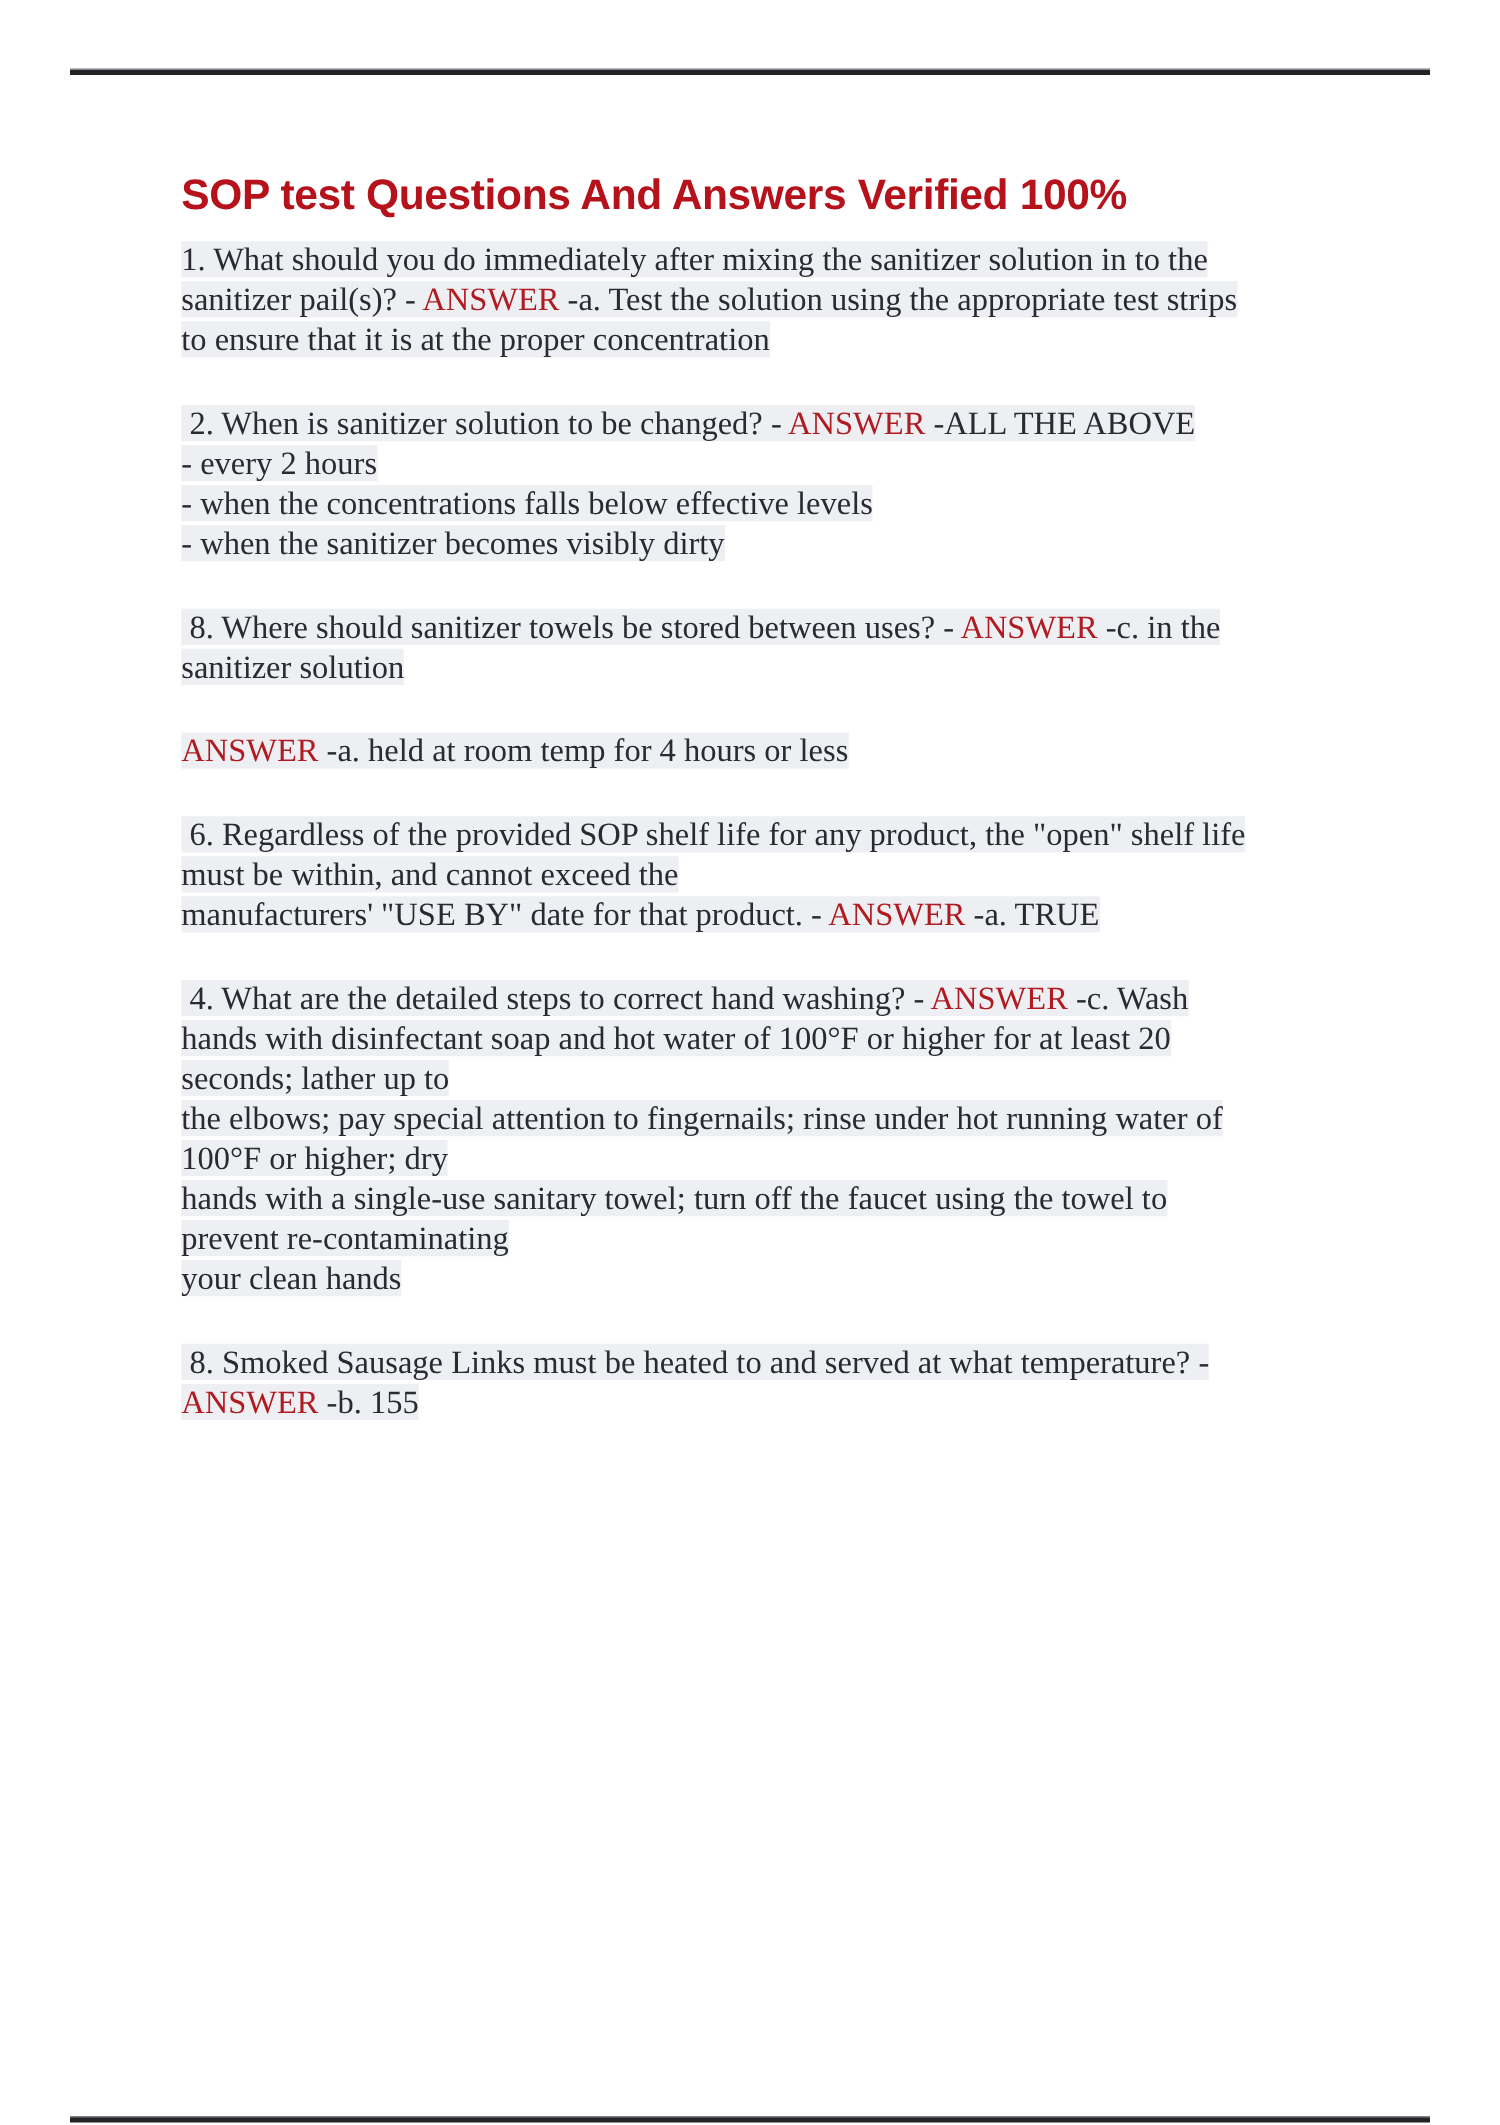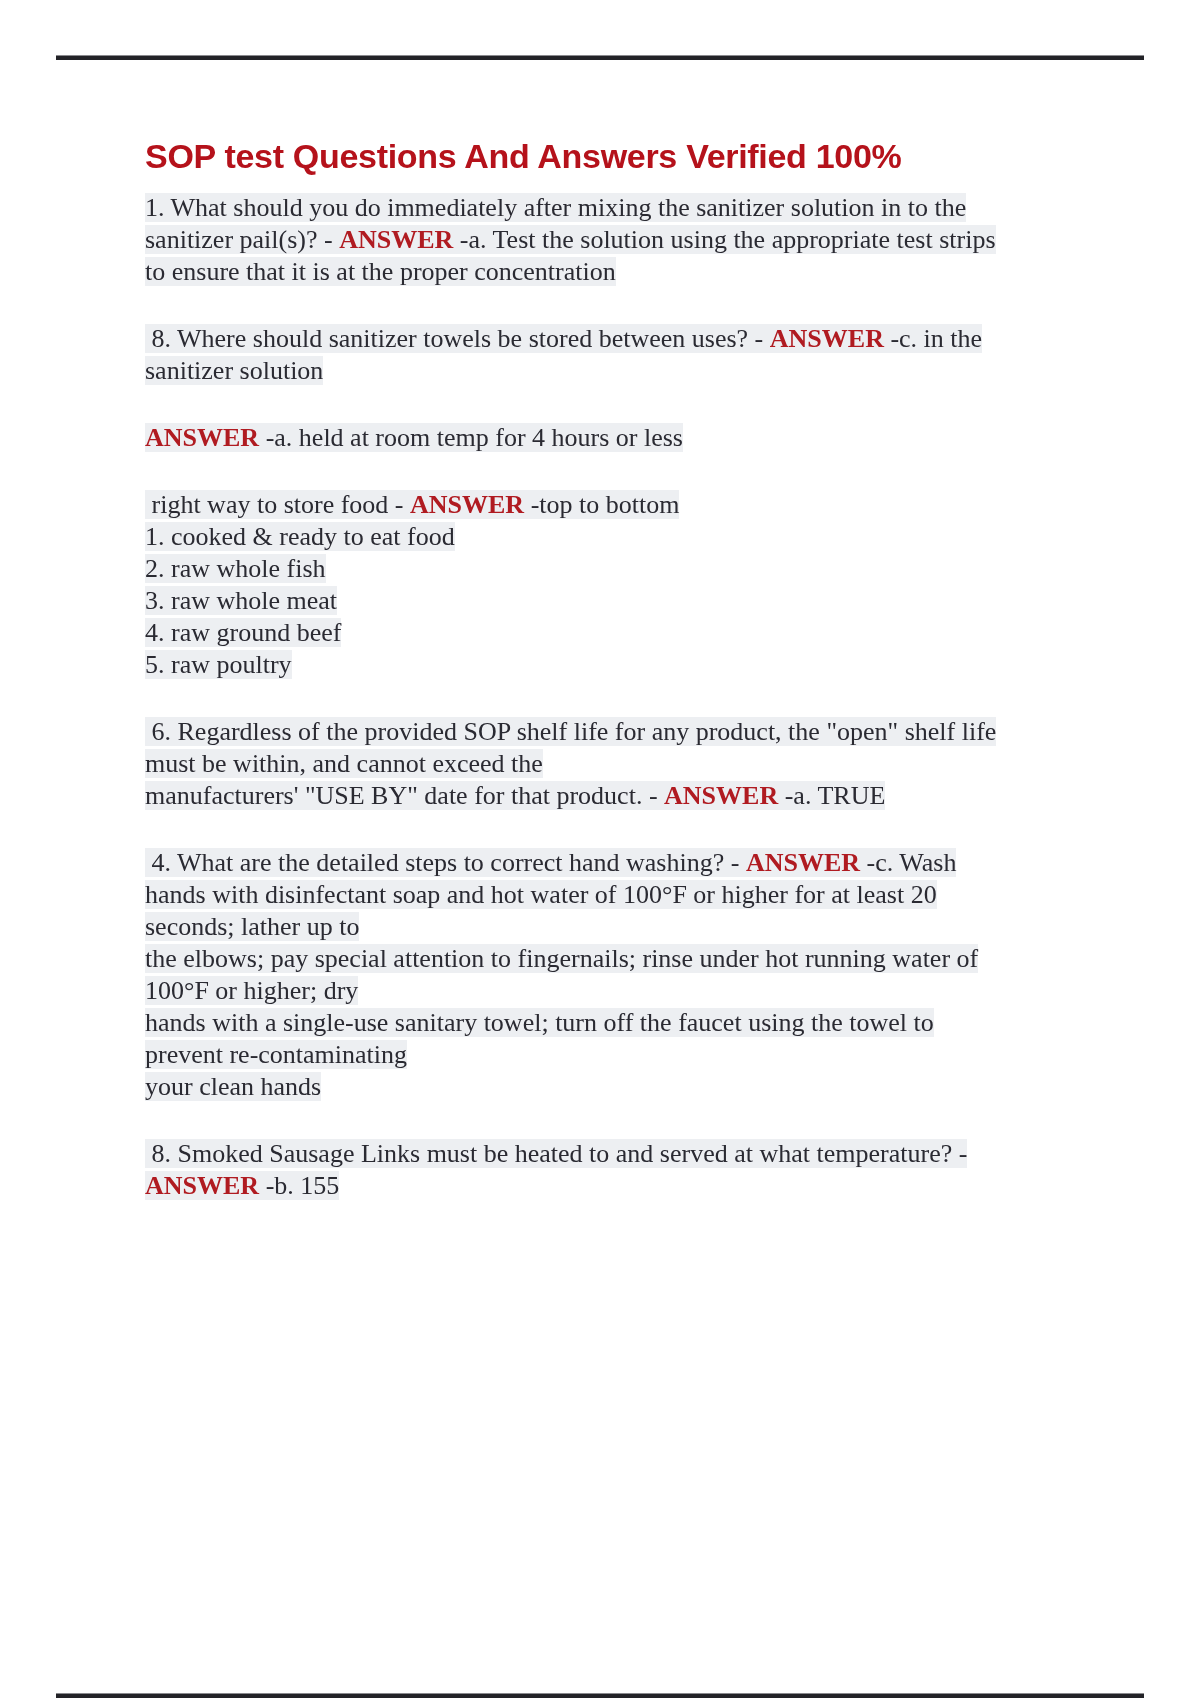--- a/index.html
+++ b/index.html
@@ -49,46 +49,44 @@
     line-height: 32px;
     color: var(--text-color, #2a2a32);
   }
   .hl {
     background: var(--hl-color, #edeff2);
     white-space: pre-wrap;
     box-decoration-break: clone;
   }
   .ans {
     color: var(--answer-color, #b01b21);
-    font-weight: 700;
+    font-weight: 400;
   }
 </style>
 </head>
 <body>
 
 <div class="page">
   <div class="rule top"></div>
 
   <div class="content">
     <h1>
       <span class="title-line">SOP test Questions And Answers Verified 100%</span>
     </h1>
     <div id="paragraphs">
         <p class="para"><span class="hl"><span class="txt">1. What should you do immediately after mixing the sanitizer solution in to the
 sanitizer pail(s)? - </span><span class="ans">ANSWER</span><span class="txt"> -a. Test the solution using the appropriate test strips
 to ensure that it is at the proper concentration</span></span></p>
+        <p class="para"><span class="hl"><span class="txt"> 2. When is sanitizer solution to be changed? - </span><span class="ans">ANSWER</span><span class="txt"> -ALL THE ABOVE
+- every 2 hours
+- when the concentrations falls below effective levels
+- when the sanitizer becomes visibly dirty</span></span></p>
         <p class="para"><span class="hl"><span class="txt"> 8. Where should sanitizer towels be stored between uses? - </span><span class="ans">ANSWER</span><span class="txt"> -c. in the
 sanitizer solution</span></span></p>
         <p class="para"><span class="hl"><span class="ans">ANSWER</span><span class="txt"> -a. held at room temp for 4 hours or less</span></span></p>
-        <p class="para"><span class="hl"><span class="txt"> right way to store food - </span><span class="ans">ANSWER</span><span class="txt"> -top to bottom
-1. cooked &amp; ready to eat food
-2. raw whole fish
-3. raw whole meat
-4. raw ground beef
-5. raw poultry</span></span></p>
         <p class="para"><span class="hl"><span class="txt"> 6. Regardless of the provided SOP shelf life for any product, the "open" shelf life
 must be within, and cannot exceed the
 manufacturers' "USE BY" date for that product. - </span><span class="ans">ANSWER</span><span class="txt"> -a. TRUE</span></span></p>
         <p class="para"><span class="hl"><span class="txt"> 4. What are the detailed steps to correct hand washing? - </span><span class="ans">ANSWER</span><span class="txt"> -c. Wash
 hands with disinfectant soap and hot water of 100°F or higher for at least 20
 seconds; lather up to
 the elbows; pay special attention to fingernails; rinse under hot running water of
 100°F or higher; dry
 hands with a single-use sanitary towel; turn off the faucet using the towel to
 prevent re-contaminating

